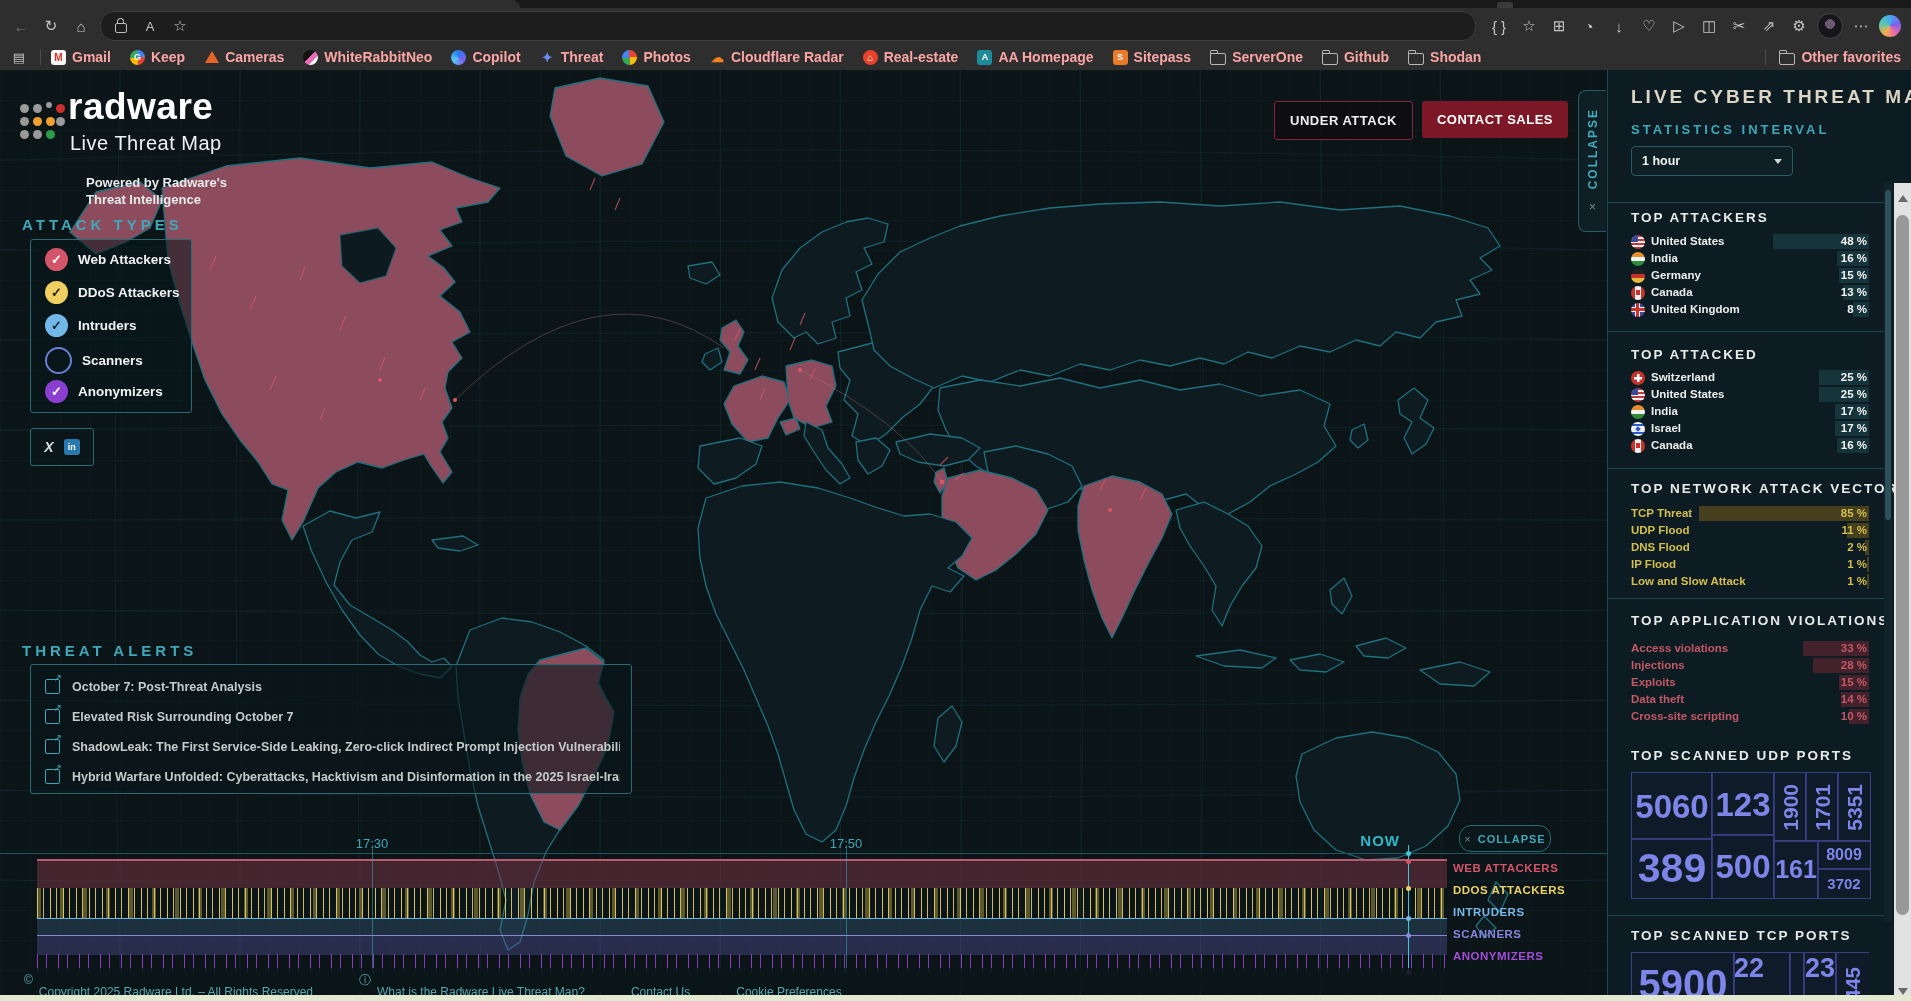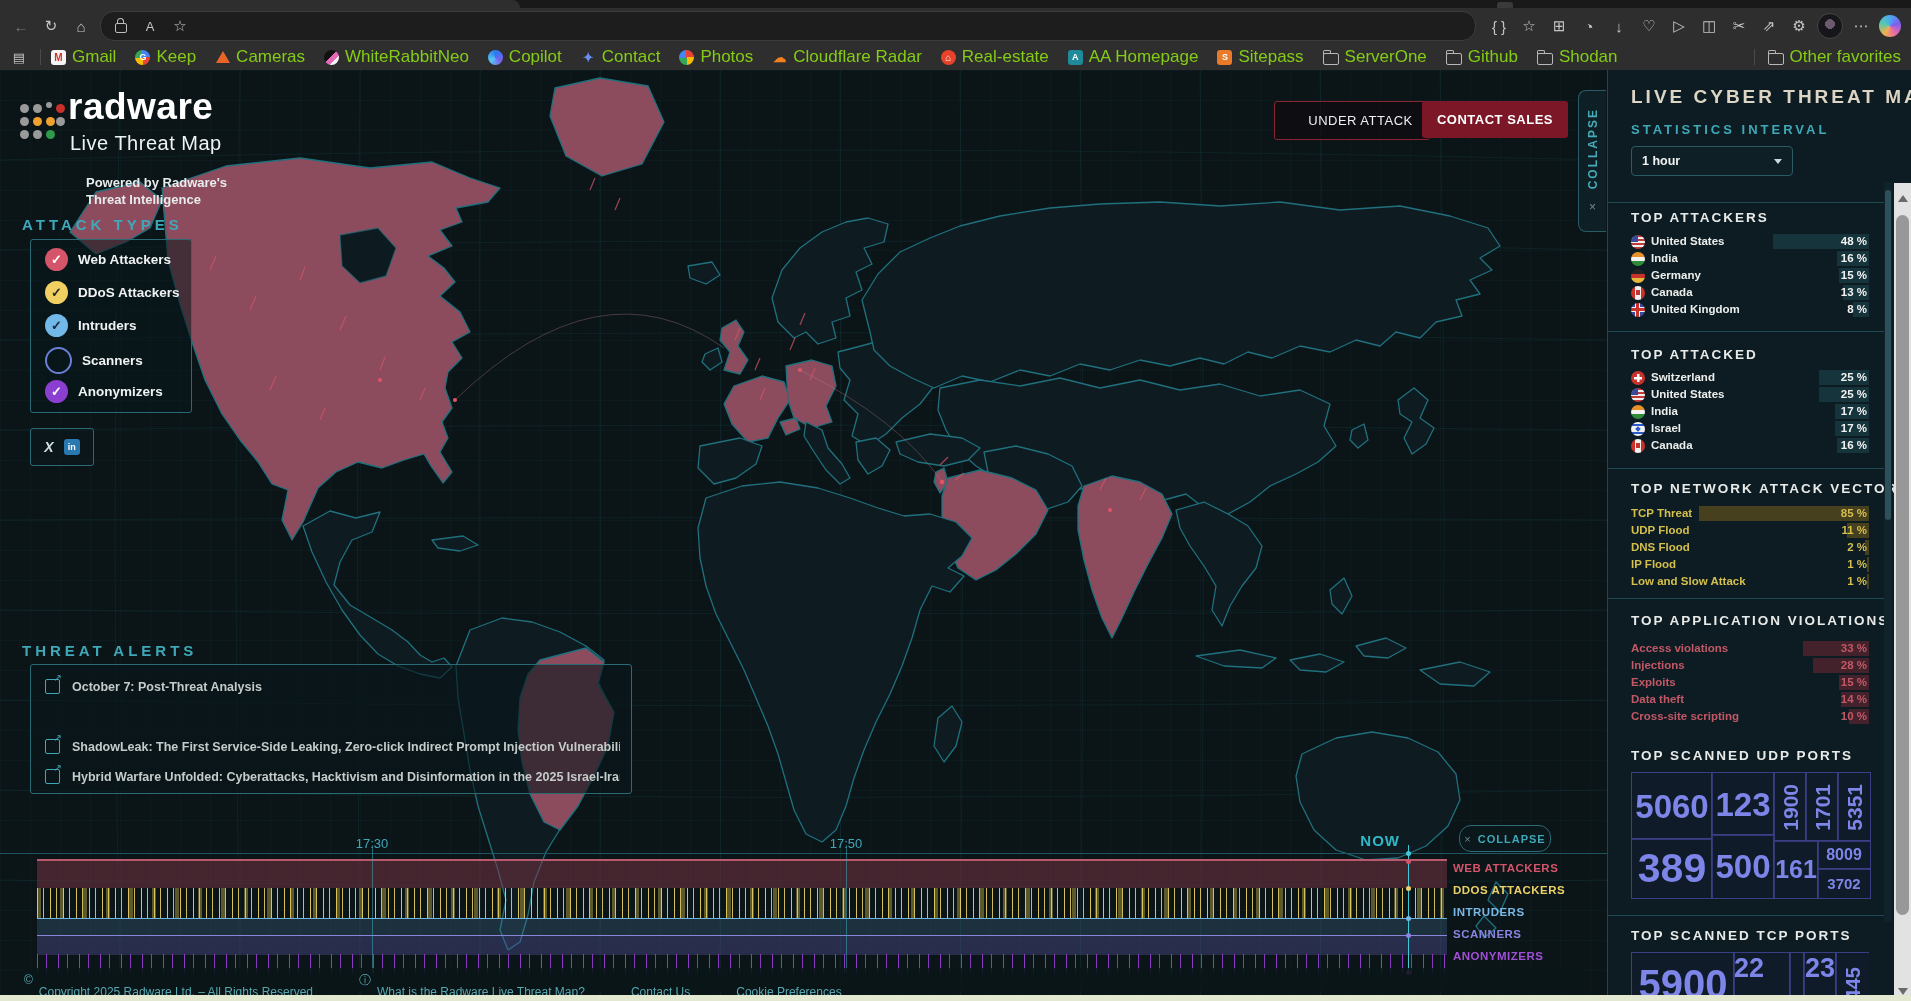--- a/index.html
+++ b/index.html
@@ -14,21 +14,21 @@
   .tic.dim{color:#7a7a7a;}
   .urlpill{flex:1 1 auto;height:28px;margin:0 8px 0 4px;background:#1d1d1d;border:1px solid #3c3c3c;border-radius:14px;display:flex;align-items:center;padding:0 10px;min-width:0;}
   .lock{position:relative;width:10px;height:8px;border:1.5px solid #bdbdbd;border-radius:2px;margin:3px 8px 0 4px;flex:0 0 auto;}
   .lock:before{content:"";position:absolute;left:1px;top:-6px;width:5px;height:5px;border:1.5px solid #bdbdbd;border-bottom:none;border-radius:4px 4px 0 0;}
   .urltext{color:#e0e0e0;font-size:13.5px;white-space:nowrap;overflow:hidden;flex:1 1 auto;}
   .pill-right{display:flex;align-items:center;flex:0 0 auto;}
   .avatar{width:24px;height:24px;border-radius:50%;background:radial-gradient(circle at 50% 42%,#6a5a6e 0 26%,#17171b 27%);border:1px solid #444;margin:0 3px;flex:0 0 auto;}
   .copilot-ic{width:22px;height:22px;border-radius:50%;background:conic-gradient(#4aa8f0,#7a5ff0,#e86aa8,#f0b04a,#57c8b0,#4aa8f0);margin:0 10px 0 3px;flex:0 0 auto;}
   .bookmarks{position:absolute;left:0;top:44px;width:1911px;height:26px;background:#2e2e2e;display:flex;align-items:center;box-shadow:0 1px 0 #202020;}
   .bm{display:flex;align-items:center;gap:6px;margin-right:19px;flex:0 0 auto;}
-  .bm-l{color:#84cc16;font-size:17px;white-space:nowrap;}
+  .bm-l{color:#fca5a5;font-size:14px;white-space:nowrap;font-weight:bold;}
   .bm-div{width:1px;height:16px;background:#4a4a4a;margin:0 10px 0 6px;flex:0 0 auto;}
   .fv{width:15px;height:15px;border-radius:3px;display:flex;align-items:center;justify-content:center;font-size:9px;font-weight:bold;color:#fff;flex:0 0 auto;}
   .fv-gmail{background:#f6f6f6;color:#d93025;font-size:10px;}
   .fv-keep{background:conic-gradient(#4285f4 0 25%,#ea4335 0 50%,#fbbc05 0 75%,#34a853 0);border-radius:50%;color:#fff;}
   .fv-cameras{background:transparent;}
   .fv-cameras:before{content:"";width:0;height:0;border-left:7px solid transparent;border-right:7px solid transparent;border-bottom:12px solid #e8652a;}
   .fv-wrn{background:linear-gradient(135deg,#111 0 45%,#e868b8 45% 70%,#f5f5f5 70%);border-radius:50%;}
   .fv-copilot{background:conic-gradient(#2a7af0,#7a5ff0,#58c8f0,#2a7af0);border-radius:50%;}
   .fv-gemini{background:transparent;color:#6a8df0;font-size:13px;}
   .fv-photos{background:conic-gradient(#ea4335 0 25%,#fbbc05 0 50%,#34a853 0 75%,#4285f4 0);border-radius:50%;}
@@ -48,21 +48,21 @@
   
   .brand{position:absolute;left:18px;top:22px;}
   .dots{position:absolute;left:2px;top:10px;width:46px;height:44px;}
   .dots i{position:absolute;width:9px;height:9px;border-radius:50%;}
   .brand-name{position:absolute;left:50px;top:-6px;color:#fff;font-size:37px;font-weight:bold;letter-spacing:.5px;}
   .brand-sub{position:absolute;left:52px;top:40px;color:#eef2f2;font-size:20px;letter-spacing:.5px;white-space:nowrap;}
   .powered{position:absolute;left:68px;top:82px;color:#e8ecec;font-size:13px;font-weight:bold;line-height:17px;white-space:nowrap;}
   
   .btn-discover{position:absolute;left:225px;top:30px;width:210px;height:41px;background:#6e1c28;color:#f2e9e9;font-size:14.5px;font-weight:bold;letter-spacing:.5px;display:flex;align-items:center;justify-content:center;border-radius:2px;}
   .btn-discover:after{content:"";position:absolute;right:-7px;top:4px;width:10px;height:41px;background:#a52438;transform:skewY(0deg);}
-  .btn-under{position:absolute;left:1274px;top:31px;width:137px;height:37px;border:1.5px solid #8c2334;background:rgba(18,8,12,.55);color:#f0eeee;font-size:13px;font-weight:normal;letter-spacing:.5px;display:flex;align-items:center;justify-content:center;border-radius:3px;padding-left:17px;}
+  .btn-under{position:absolute;left:1274px;top:31px;width:137px;height:37px;border:1.5px solid #8c2334;background:rgba(18,8,12,.55);color:#f0eeee;font-size:13px;font-weight:bold;letter-spacing:.5px;display:flex;align-items:center;justify-content:center;border-radius:3px;}
   .btn-contact{position:absolute;left:1422px;top:31px;width:146px;height:37px;background:#7c1727;color:#fff;font-size:13px;font-weight:bold;letter-spacing:.5px;display:flex;align-items:center;justify-content:center;border-radius:3px;}
   .collapse-vert{position:absolute;left:1578px;top:20px;width:27px;height:140px;border:1px solid #2a5a64;border-right:none;border-radius:8px 0 0 8px;background:#0e2026;display:flex;flex-direction:column;align-items:center;justify-content:center;gap:10px;}
   .collapse-vert .vtxt{writing-mode:vertical-rl;transform:rotate(180deg);color:#46aab8;font-size:12px;font-weight:bold;letter-spacing:2px;}
   .collapse-vert .x{color:#7a8a8e;font-size:12px;}
   
   .sec-title{position:absolute;color:#3fa8b8;font-size:15px;font-weight:bold;letter-spacing:4px;}
   .at-box{position:absolute;left:30px;top:169px;width:160px;height:172px;border:1px solid #2a6a74;border-radius:3px;background:rgba(10,24,28,.55);}
   .at-row{position:absolute;left:14px;display:flex;align-items:center;gap:10px;}
   .at-chk{width:23px;height:23px;border-radius:50%;display:flex;align-items:center;justify-content:center;font-size:13px;font-weight:bold;}
   .at-chk.unchecked{background:transparent!important;border:2px solid #6a7fd8;}
@@ -200,21 +200,21 @@
     <div class="bm">
         <span class="fv fv-wrn"></span>
         <span class="bm-l">WhiteRabbitNeo</span>
       </div>
     <div class="bm">
         <span class="fv fv-copilot"></span>
         <span class="bm-l">Copilot</span>
       </div>
     <div class="bm">
         <span class="fv fv-gemini">✦</span>
-        <span class="bm-l">Contact</span>
+        <span class="bm-l">Threat</span>
       </div>
     <div class="bm">
         <span class="fv fv-photos"></span>
         <span class="bm-l">Photos</span>
       </div>
     <div class="bm">
         <span class="fv fv-cf">☁</span>
         <span class="bm-l">Cloudflare Radar</span>
       </div>
     <div class="bm">
@@ -430,20 +430,24 @@
       <span class="x-ic">X</span>
       <span class="li-ic">in</span>
     </div>
 
     <div class="sec-title" style="left:22px;top:572px">THREAT ALERTS</div>
     <div class="ta-box">
       <div class="ta-row" style="top:14px">
         <span class="ext-ic"></span>
         <span class="ta-txt">October 7: Post-Threat Analysis</span>
       </div>
+      <div class="ta-row" style="top:44px">
+        <span class="ext-ic"></span>
+        <span class="ta-txt">Elevated Risk Surrounding October 7</span>
+      </div>
       <div class="ta-row" style="top:74px">
         <span class="ext-ic"></span>
         <span class="ta-txt">ShadowLeak: The First Service-Side Leaking, Zero-click Indirect Prompt Injection Vulnerability</span>
       </div>
       <div class="ta-row" style="top:104px">
         <span class="ext-ic"></span>
         <span class="ta-txt">Hybrid Warfare Unfolded: Cyberattacks, Hacktivism and Disinformation in the 2025 Israel-Iran War</span>
       </div>
     </div>
 

